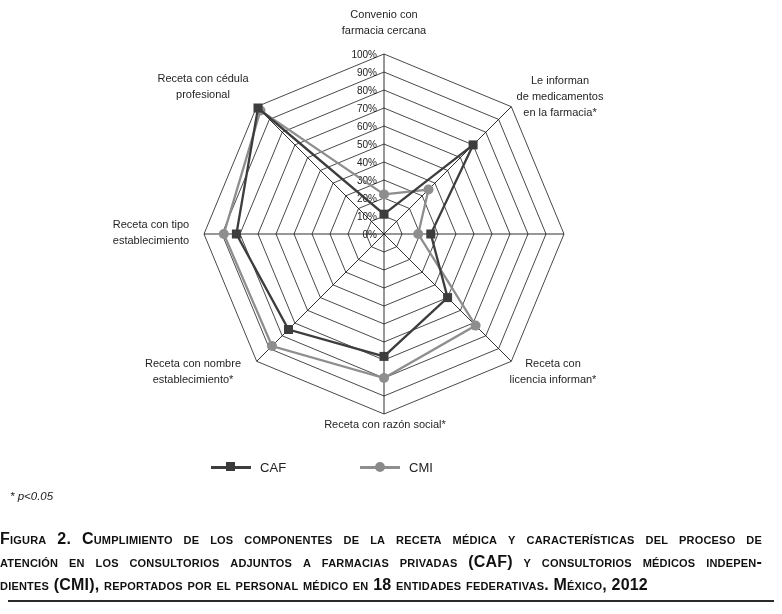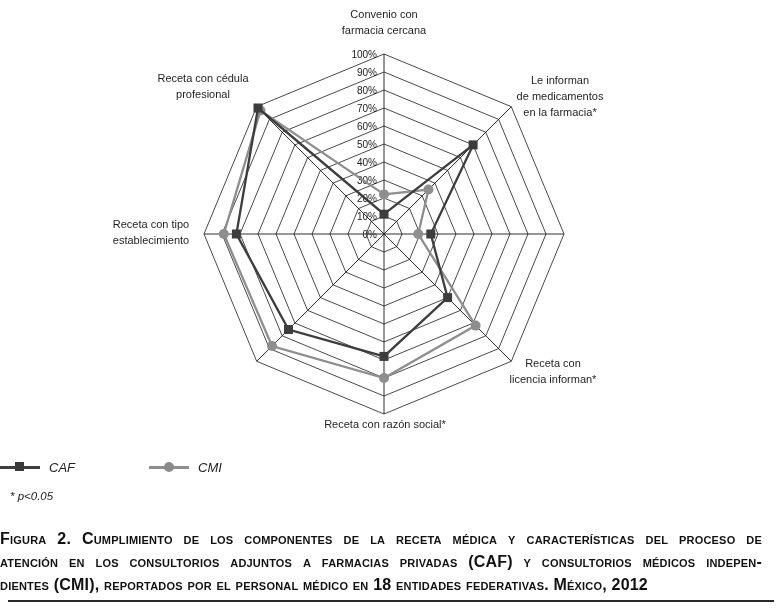--- a/index.html
+++ b/index.html
@@ -8,22 +8,22 @@
     font-family:"Liberation Sans",sans-serif;color:#1a1a1a;overflow:hidden;
   }
   .chart-svg{position:absolute;left:0;top:0;}
   .axis-label{
     position:absolute;transform:translate(-50%,-50%);
     text-align:center;white-space:pre-line;
     font-size:11px;line-height:16px;color:#1f1f1f;width:max-content;
   }
   .legend{
     position:absolute;left:0;top:456px;width:644px;height:22px;
-    display:flex;align-items:center;gap:74px;
-    font-size:13px;color:#222;font-style:italic;
+    display:flex;justify-content:center;align-items:center;gap:74px;
+    font-size:13px;color:#222;
   }
   .legend-item{display:flex;align-items:center;gap:9px;}
   .lmarker{position:relative;display:inline-block;width:40px;height:10px;}
   .lline{position:absolute;left:0;top:4px;width:40px;height:2.5px;}
   .lline.caf{background:#3d3d3d;}
   .lline.cmi{background:#8e8e8e;}
   .lsquare{position:absolute;left:15px;top:0;width:9px;height:9px;background:#3a3a3a;}
   .lcircle{position:absolute;left:15px;top:0;width:10px;height:10px;border-radius:50%;background:#8a8a8a;}
   .footnote{
     position:absolute;left:10px;top:490px;font-size:11.5px;font-style:italic;color:#1a1a1a;text-align:center;
@@ -93,20 +93,22 @@
     </svg>
 
   <div class="axis-label" style="left:384px;top:22px">Convenio con
 farmacia cercana</div>
   <div class="axis-label" style="left:560px;top:96px">Le informan
 de medicamentos
 en la farmacia*</div>
   <div class="axis-label" style="left:553px;top:371px">Receta con
 licencia informan*</div>
   <div class="axis-label" style="left:385px;top:424px">Receta con razón social*</div>
+  <div class="axis-label" style="left:193px;top:371px">Receta con nombre
+establecimiento*</div>
   <div class="axis-label" style="left:151px;top:232px">Receta con tipo
 establecimiento</div>
   <div class="axis-label" style="left:203px;top:86px">Receta con cédula
 profesional</div>
 
   <div class="legend">
     <div class="legend-item">
       <span class="lmarker">
         <span class="lline caf"></span>
           <span class="lsquare"></span>

